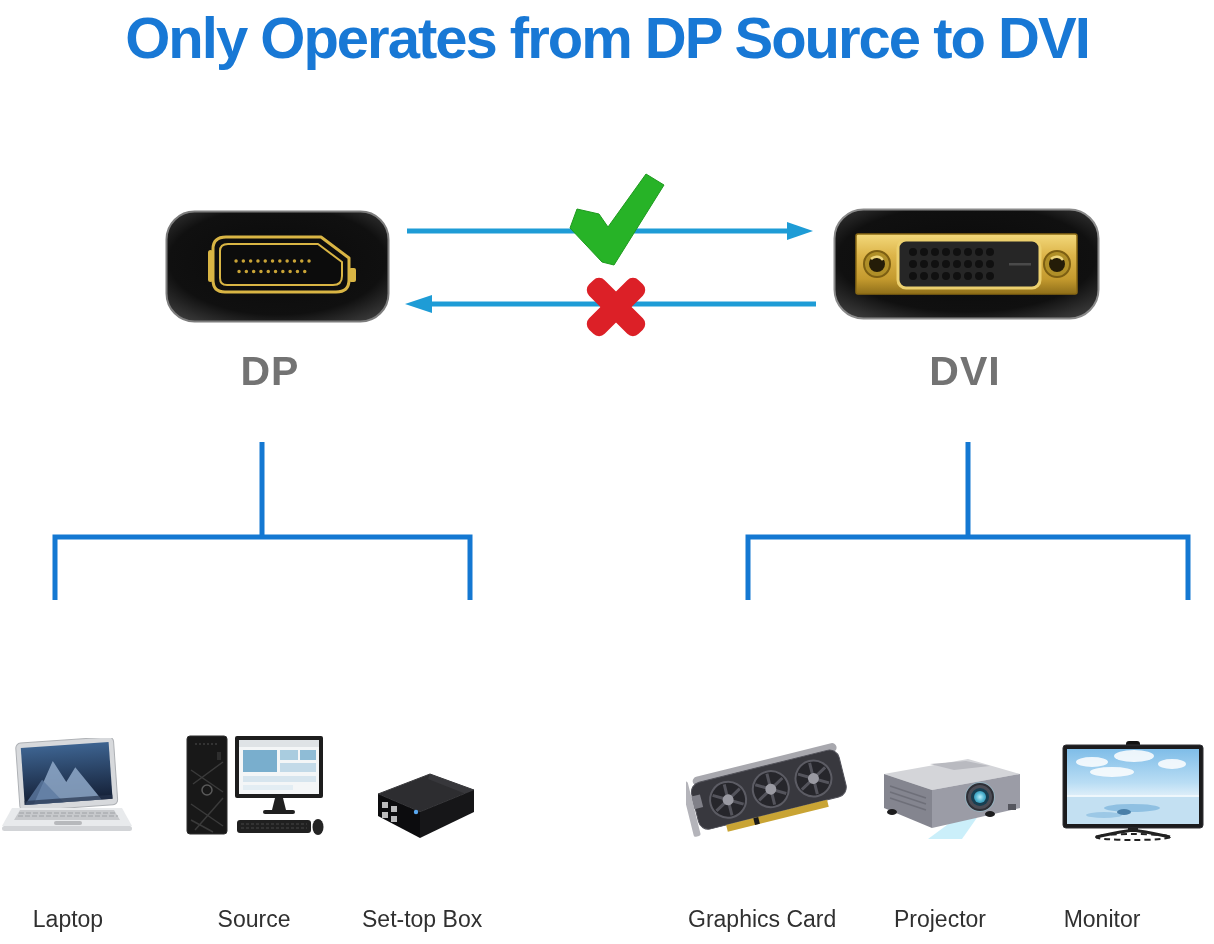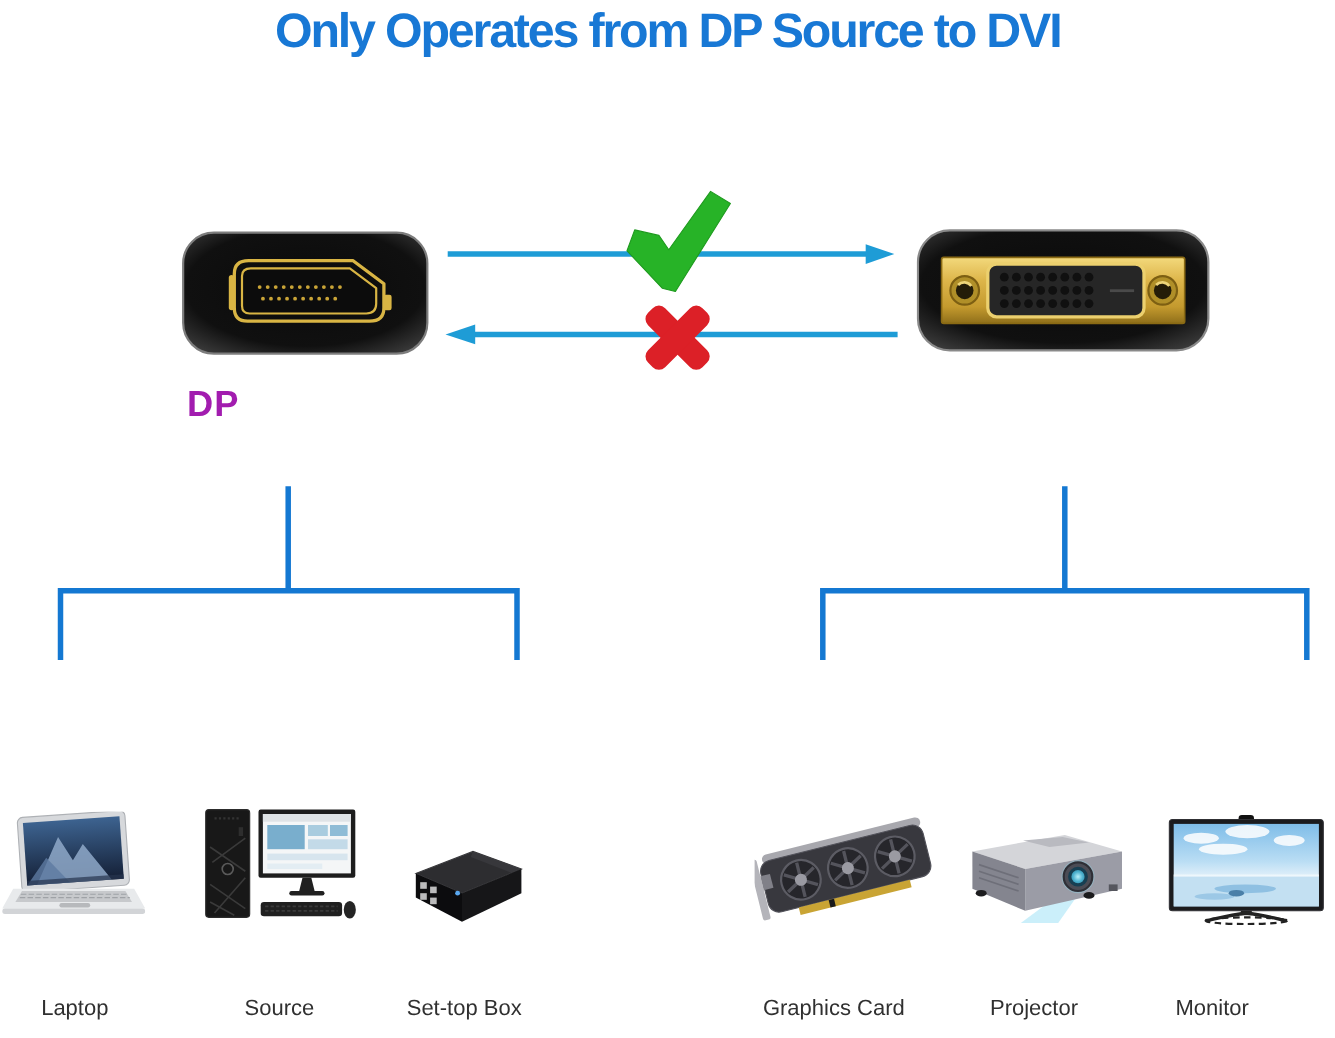--- a/index.html
+++ b/index.html
@@ -3,31 +3,31 @@
 <meta charset="utf-8">
 <style>
   html,body{margin:0;padding:0;background:#fff;}
   #canvas{
     position:relative;width:1214px;height:944px;background:#ffffff;
     font-family:"Liberation Sans", sans-serif;overflow:hidden;
   }
   .abs{position:absolute;}
   #title{
     left:0;top:4px;width:1214px;text-align:center;
-    font-size:44px;font-weight:700;letter-spacing:-2px;color:#1878D5;
+    font-size:58px;font-weight:700;letter-spacing:-2px;color:#1878D5;
     white-space:nowrap;
   }
   .conn-label{
-    top:348px;width:200px;text-align:left;
-    font-size:33px;font-weight:700;color:#a21caf;letter-spacing:1px;
+    top:348px;width:200px;text-align:center;
+    font-size:41px;font-weight:700;color:#737373;letter-spacing:1px;
   }
   #dp-label{left:170px;}
   #dvi-label{left:865px;}
   .dev-label{
-    top:906px;text-align:center;font-size:20px;color:#303030;white-space:nowrap;
+    top:906px;text-align:center;font-size:23px;color:#303030;white-space:nowrap;
   }
   #lbl-laptop{left:8px;width:120px;}
   #lbl-desktop{left:194px;width:120px;}
   #lbl-settop{left:362px;width:120px;}
   #lbl-gpu{left:688px;width:140px;}
   #lbl-projector{left:880px;width:120px;}
   #lbl-monitor{left:1042px;width:120px;}
   svg{display:block;}
 </style>
 </head>
@@ -127,20 +127,21 @@
   </svg>
 
   <svg class="abs" style="left:581px;top:272px" width="70" height="70" viewBox="0 0 70 70">
     <g transform="translate(35,35)" fill="#DC2027">
       <rect x="-35" y="-11" width="70" height="22" rx="8" transform="rotate(45)"></rect>
       <rect x="-35" y="-11" width="70" height="22" rx="8" transform="rotate(-45)"></rect>
     </g>
   </svg>
 
   <div id="dp-label" class="abs conn-label">DP</div>
+  <div id="dvi-label" class="abs conn-label">DVI</div>
 
   <svg class="abs" style="left:50px;top:440px" width="425" height="165" viewBox="0 0 425 165">
     <path d="M212 2 V97 M5 160 V97 H420 V160" fill="none" stroke="#1478D2" stroke-width="5"></path>
   </svg>
 
   <svg class="abs" style="left:745px;top:440px" width="448" height="165" viewBox="0 0 448 165">
     <path d="M223 2 V97 M3 160 V97 H443 V160" fill="none" stroke="#1478D2" stroke-width="5"></path>
   </svg>
 
   <svg class="abs" style="left:2px;top:738px" width="130" height="106" viewBox="0 0 130 106">

